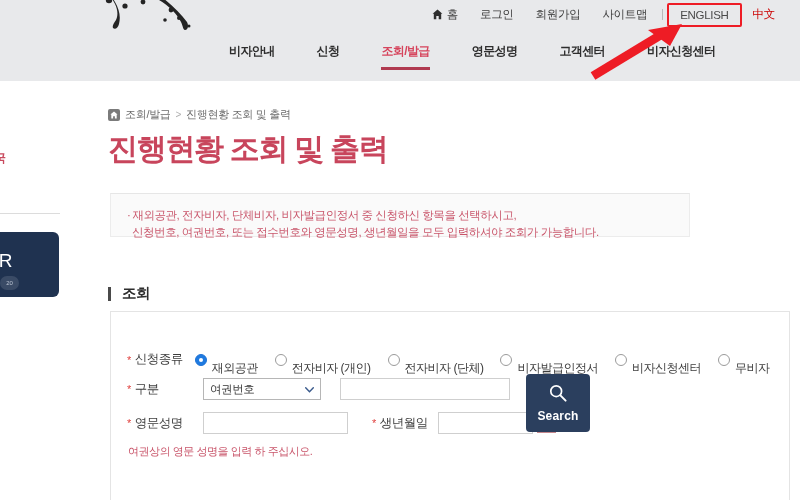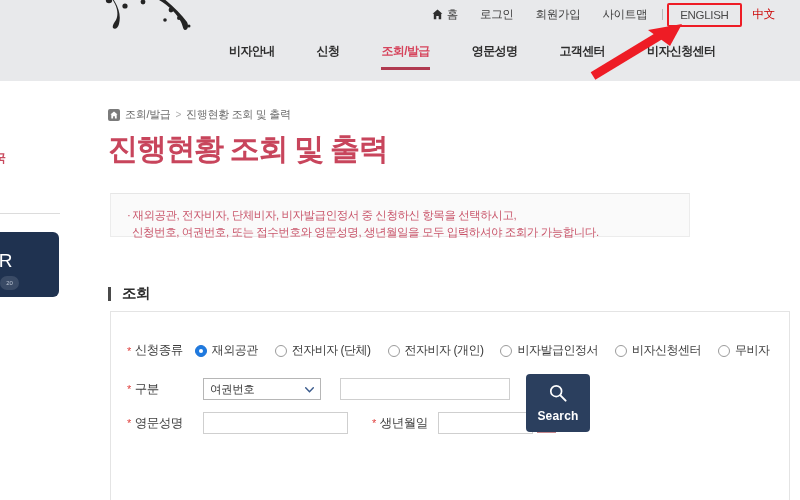--- a/index.html
+++ b/index.html
@@ -174,21 +174,21 @@
     border: 1px solid #9b9b9b; background: #fff;
     margin-right: 5px; flex: none; position: relative;
   }
   .radio-opt.checked .radio-dot {
     border: 1px solid #1e73d6; background: #1f7ae0;
   }
   .radio-opt.checked .radio-dot::after {
     content: ""; position: absolute; left: 3px; top: 3px;
     width: 4px; height: 4px; border-radius: 50%; background: #fff;
   }
-  .radio-label { font-size: 12px; color: #3c3c3c; letter-spacing: -.5px; }
+  .radio-label { font-size: 12px; color: #3c3c3c; letter-spacing: -.5px; margin-top: 18px; }
 
   
   .row-gubun { left: 16px; top: 66px; }
   .lbl-w { width: 66px; display: flex; align-items: center; }
   .sel {
     width: 118px; height: 22px;
     border: 1px solid #b6b6b6; background: #fff;
     font-size: 11.5px; color: #333; letter-spacing: -.4px;
     padding: 0 18px 0 6px;
     position: relative; display: flex; align-items: center;
@@ -347,25 +347,25 @@
             <span class="req-star">*</span>
             <span>신청종류</span>
           </span>
           <div class="radio-group">
             <label class="radio-opt checked">
               <span class="radio-dot"></span>
               <span class="radio-label">재외공관</span>
             </label>
             <label class="radio-opt">
               <span class="radio-dot"></span>
+              <span class="radio-label">전자비자 (개인)</span>
+            </label>
+            <label class="radio-opt">
+              <span class="radio-dot"></span>
               <span class="radio-label">전자비자 (단체)</span>
-            </label>
-            <label class="radio-opt">
-              <span class="radio-dot"></span>
-              <span class="radio-label">전자비자 (개인)</span>
             </label>
             <label class="radio-opt">
               <span class="radio-dot"></span>
               <span class="radio-label">비자발급인정서</span>
             </label>
             <label class="radio-opt">
               <span class="radio-dot"></span>
               <span class="radio-label">비자신청센터</span>
             </label>
             <label class="radio-opt">
@@ -417,20 +417,21 @@
                 <rect x="10" y="10.4" width="2.6" height="2.3"></rect>
                 <rect x="14" y="10.4" width="2" height="2.3"></rect>
                 <rect x="2" y="13.8" width="2.6" height="2.2"></rect>
                 <rect x="6" y="13.8" width="2.6" height="2.2"></rect>
                 <rect x="10" y="13.8" width="2.6" height="2.2"></rect>
               </g>
             </svg>
           </span>
         </div>
 
+        <div class="help-text">여권상의 영문 성명을 입력 하 주십시오.</div>
 
         <div class="search-btn">
           <span>
             <svg width="20" height="20" viewBox="0 0 20 20">
               <circle cx="8.2" cy="8.2" r="5.4" stroke="#ffffff" stroke-width="1.7" fill="none"></circle>
               <line x1="12.4" y1="12.4" x2="17.6" y2="17.6" stroke="#ffffff" stroke-width="2" stroke-linecap="round"></line>
             </svg>
           </span>
           <span class="lbl">Search</span>
         </div>

